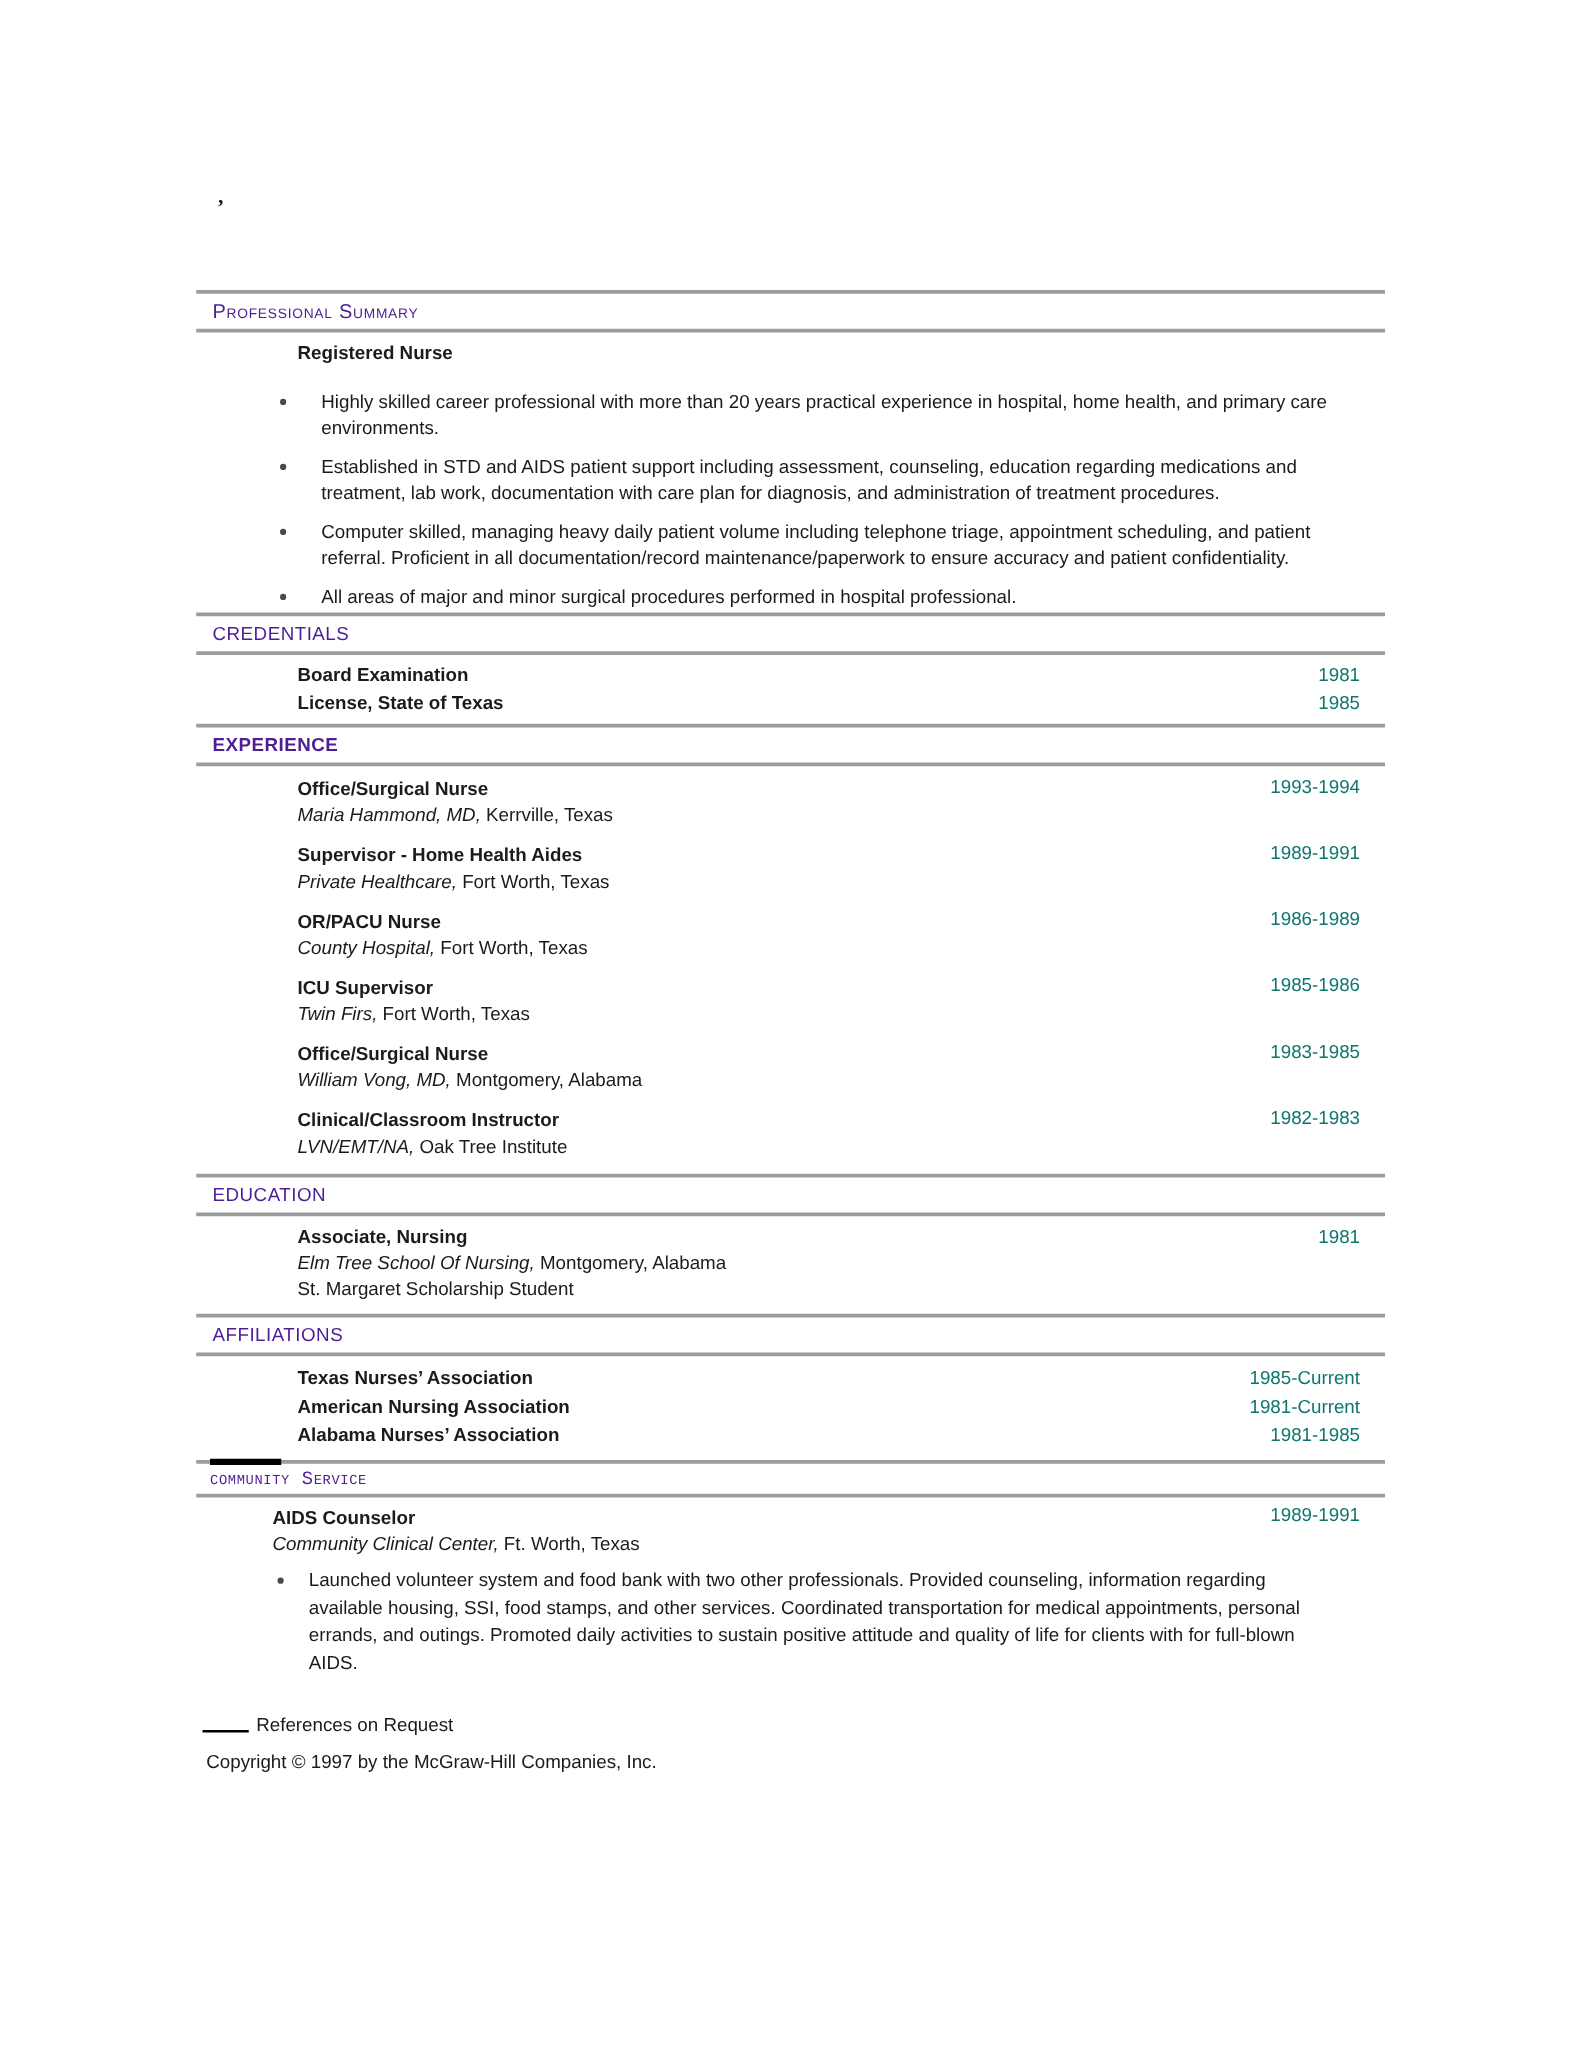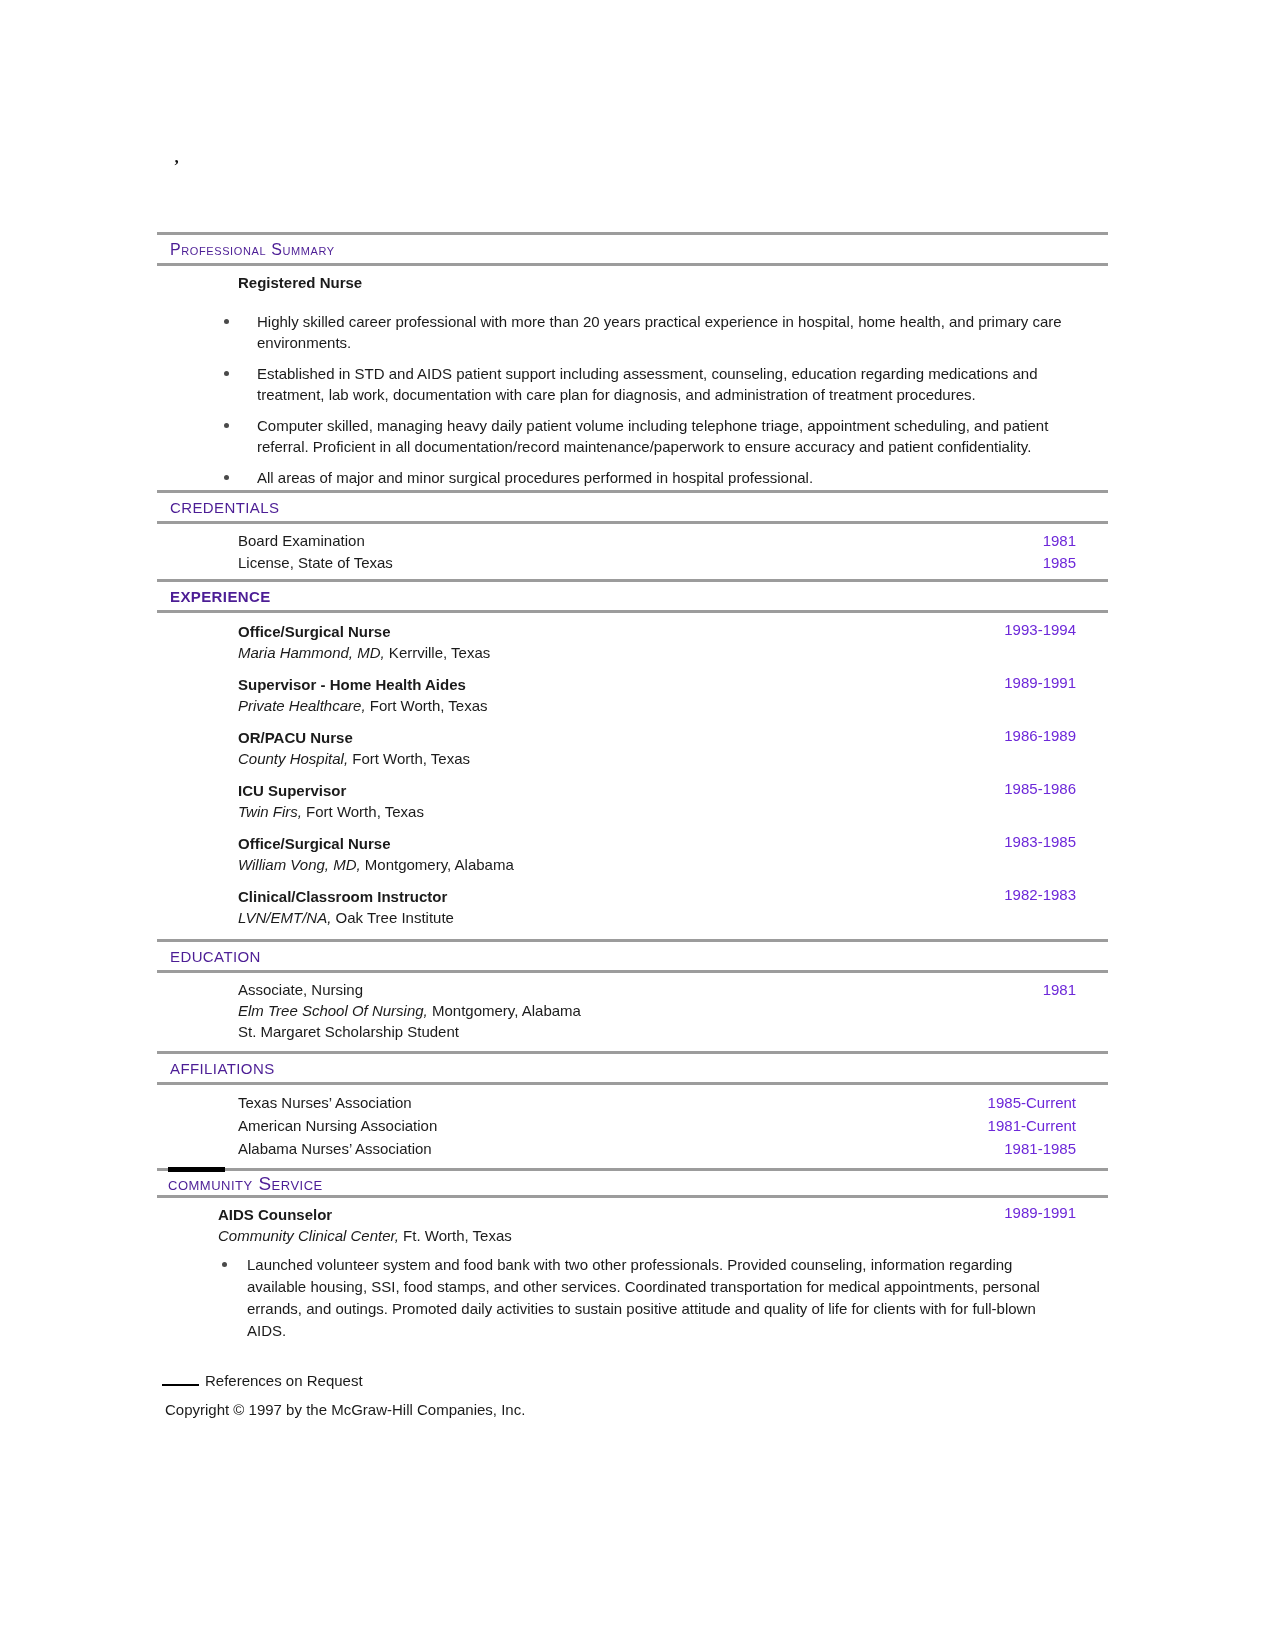--- a/index.html
+++ b/index.html
@@ -24,31 +24,31 @@
   .rule { position:relative; height:3px; background:#9c9c9c; }
   .rule .black-seg {
     position:absolute; left:11px; top:-1px; width:57px; height:5px; background:#000;
   }
   .band-label {
     padding:6px 0 5px 13px;
     font-size:15px; letter-spacing:0.4px; color:#4c1d95;
     line-height:17px;
   }
   .sc { font-variant:small-caps; font-size:16px; letter-spacing:0.6px; }
-  .sc-small { font-variant:small-caps; font-size:19px; letter-spacing:0.5px; padding:4px 0 3px 11px; }
+  .sc-small { font-variant:small-caps; font-size:15px; letter-spacing:0.5px; padding:4px 0 3px 11px;font-family:Liberation Mono, monospace; }
 
   
   .block { position:relative; }
   .row { position:relative; padding-right:130px; }
   .date {
-    position:absolute; right:32px; top:0;
-    font-size:15px; font-weight:normal; font-style:normal; color:#6d28d9;
+    position:absolute; right:20px; top:0;
+    font-size:15px; font-weight:normal; font-style:normal; color:#0f766e;
     white-space:nowrap;
   }
-  .b { font-weight:normal; }
+  .b { font-weight:bold; }
   .it { font-style:italic; }
   .pre { white-space:pre-wrap; }
 
   
   .rn-title { margin:6px 0 0 81px; font-size:15px; font-weight:bold; line-height:21px; }
   ul.bullets { list-style:none; margin:18px 0 0 0; padding:0 0 0 100px; }
   ul.bullets li {
     position:relative; margin:0 0 10px 0;
     font-size:15px; line-height:21px; width:845px;
   }

